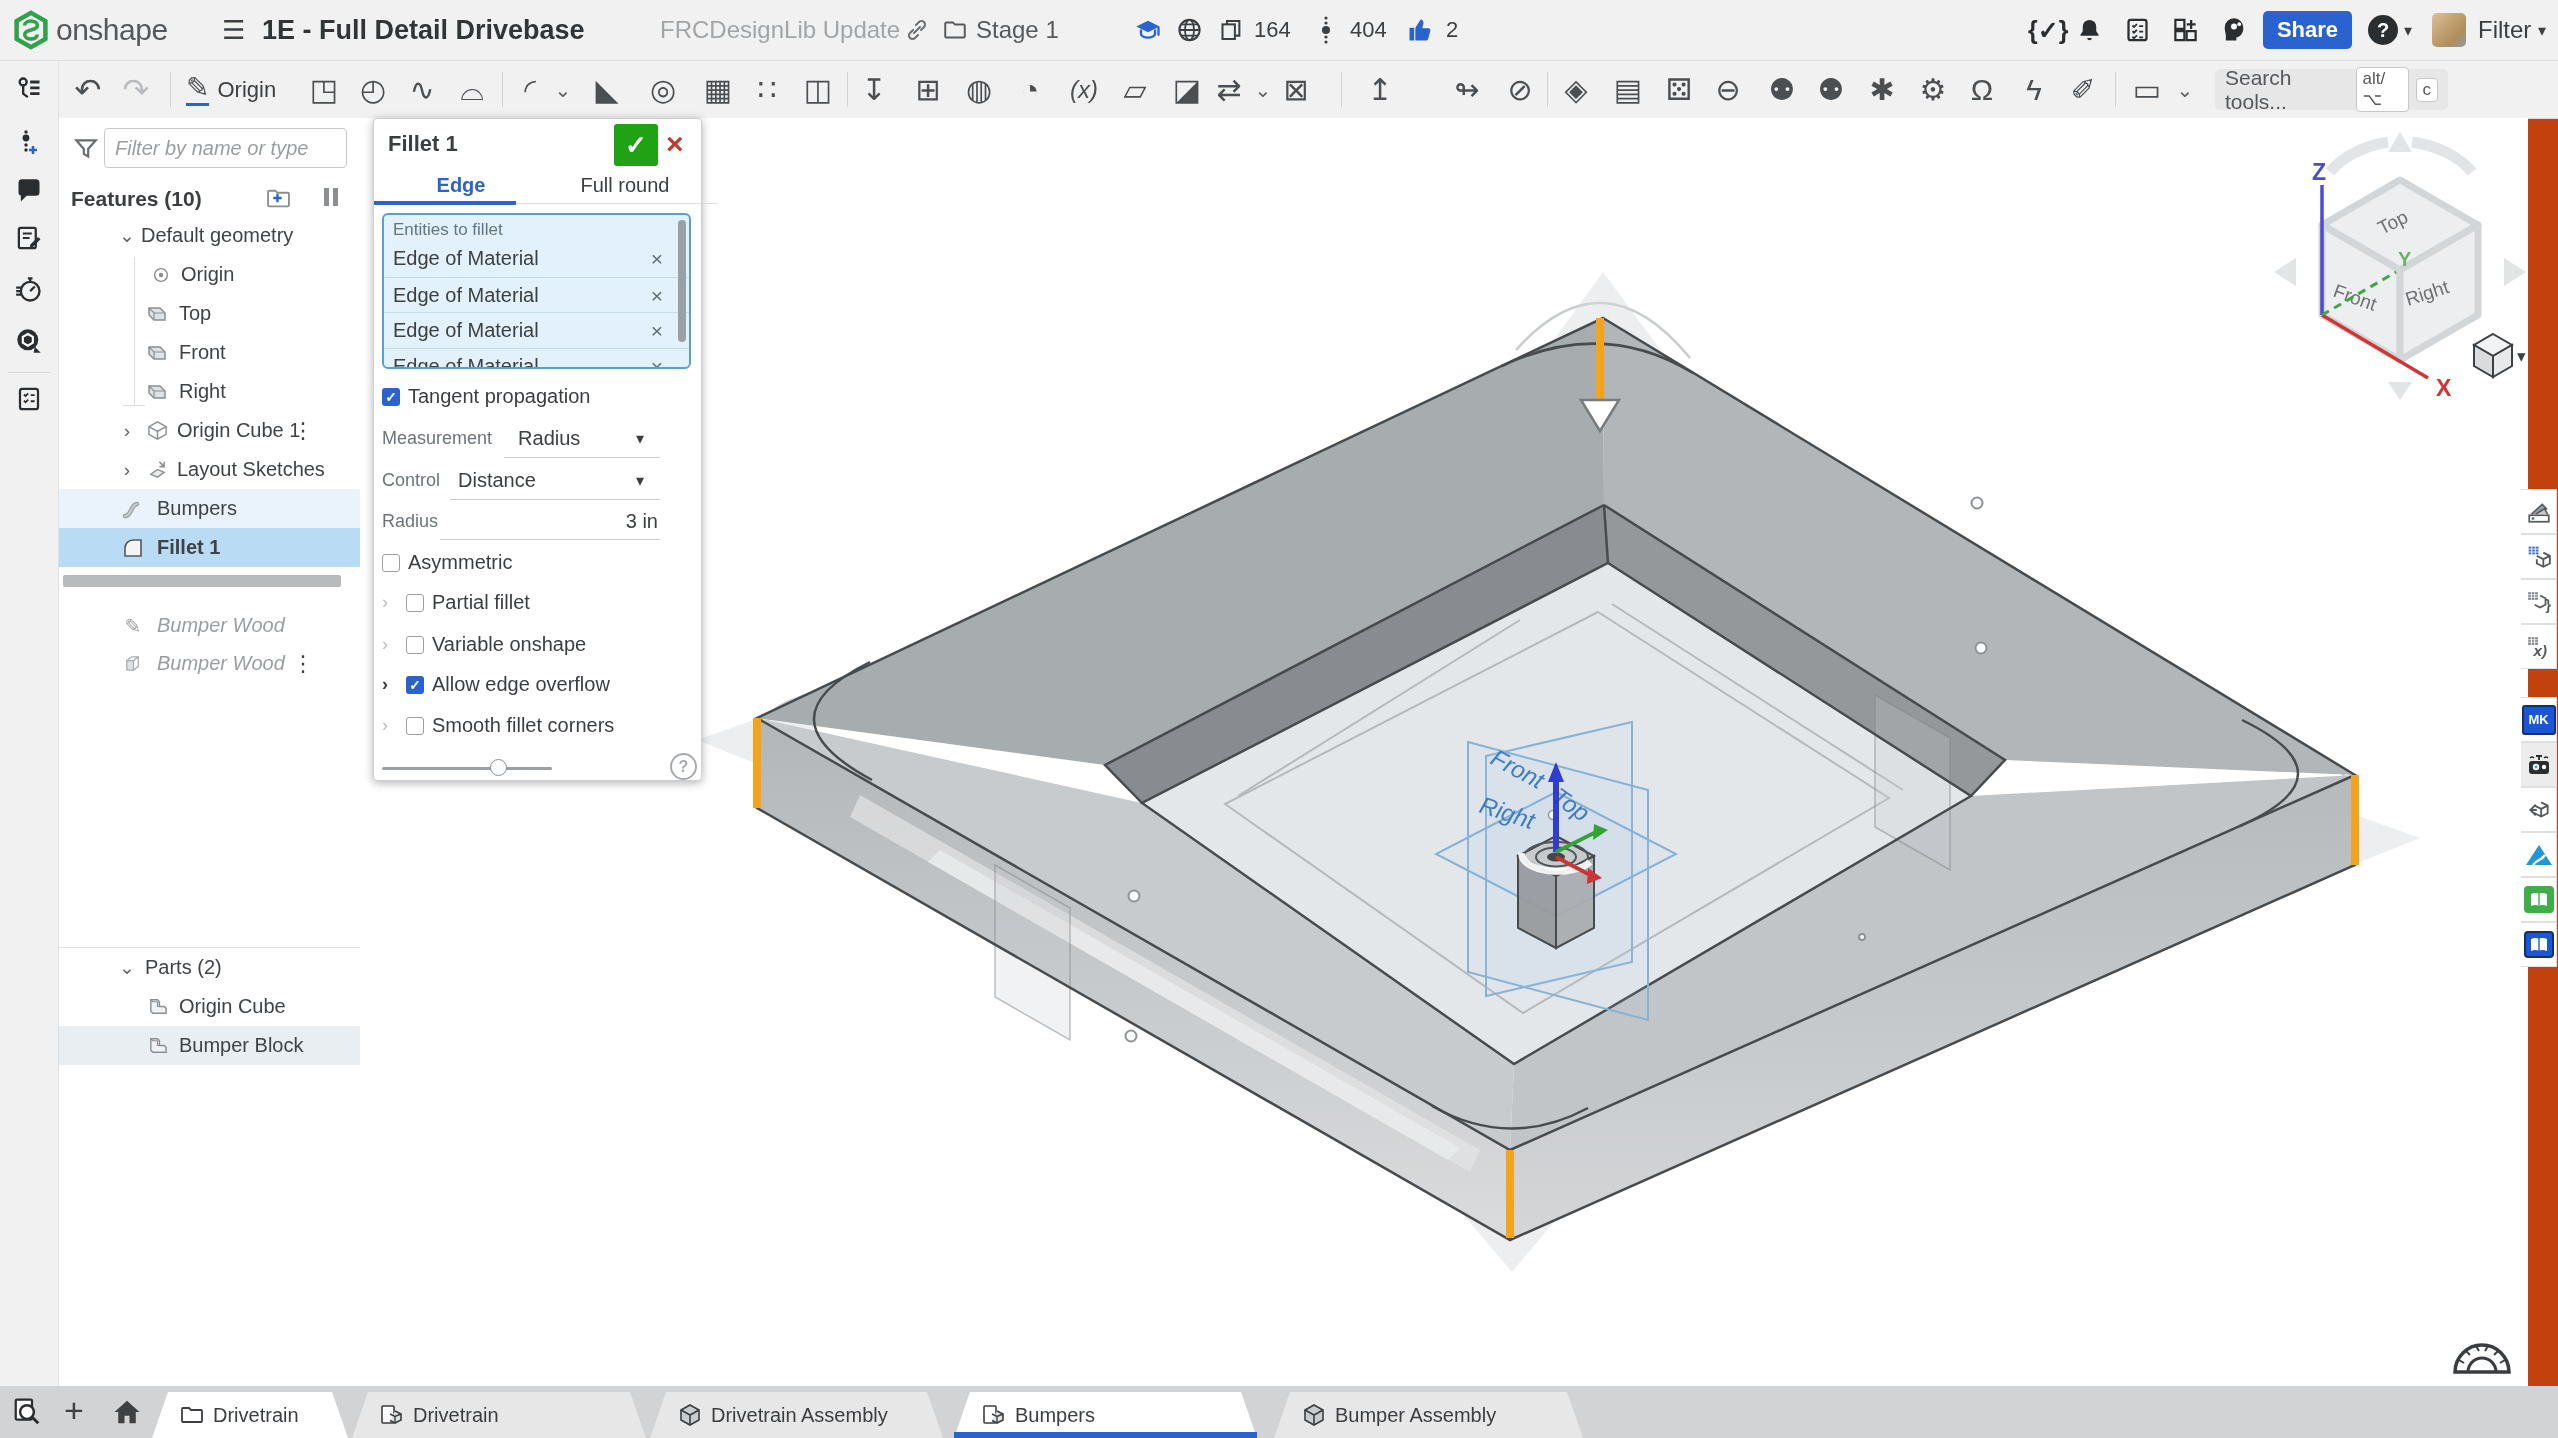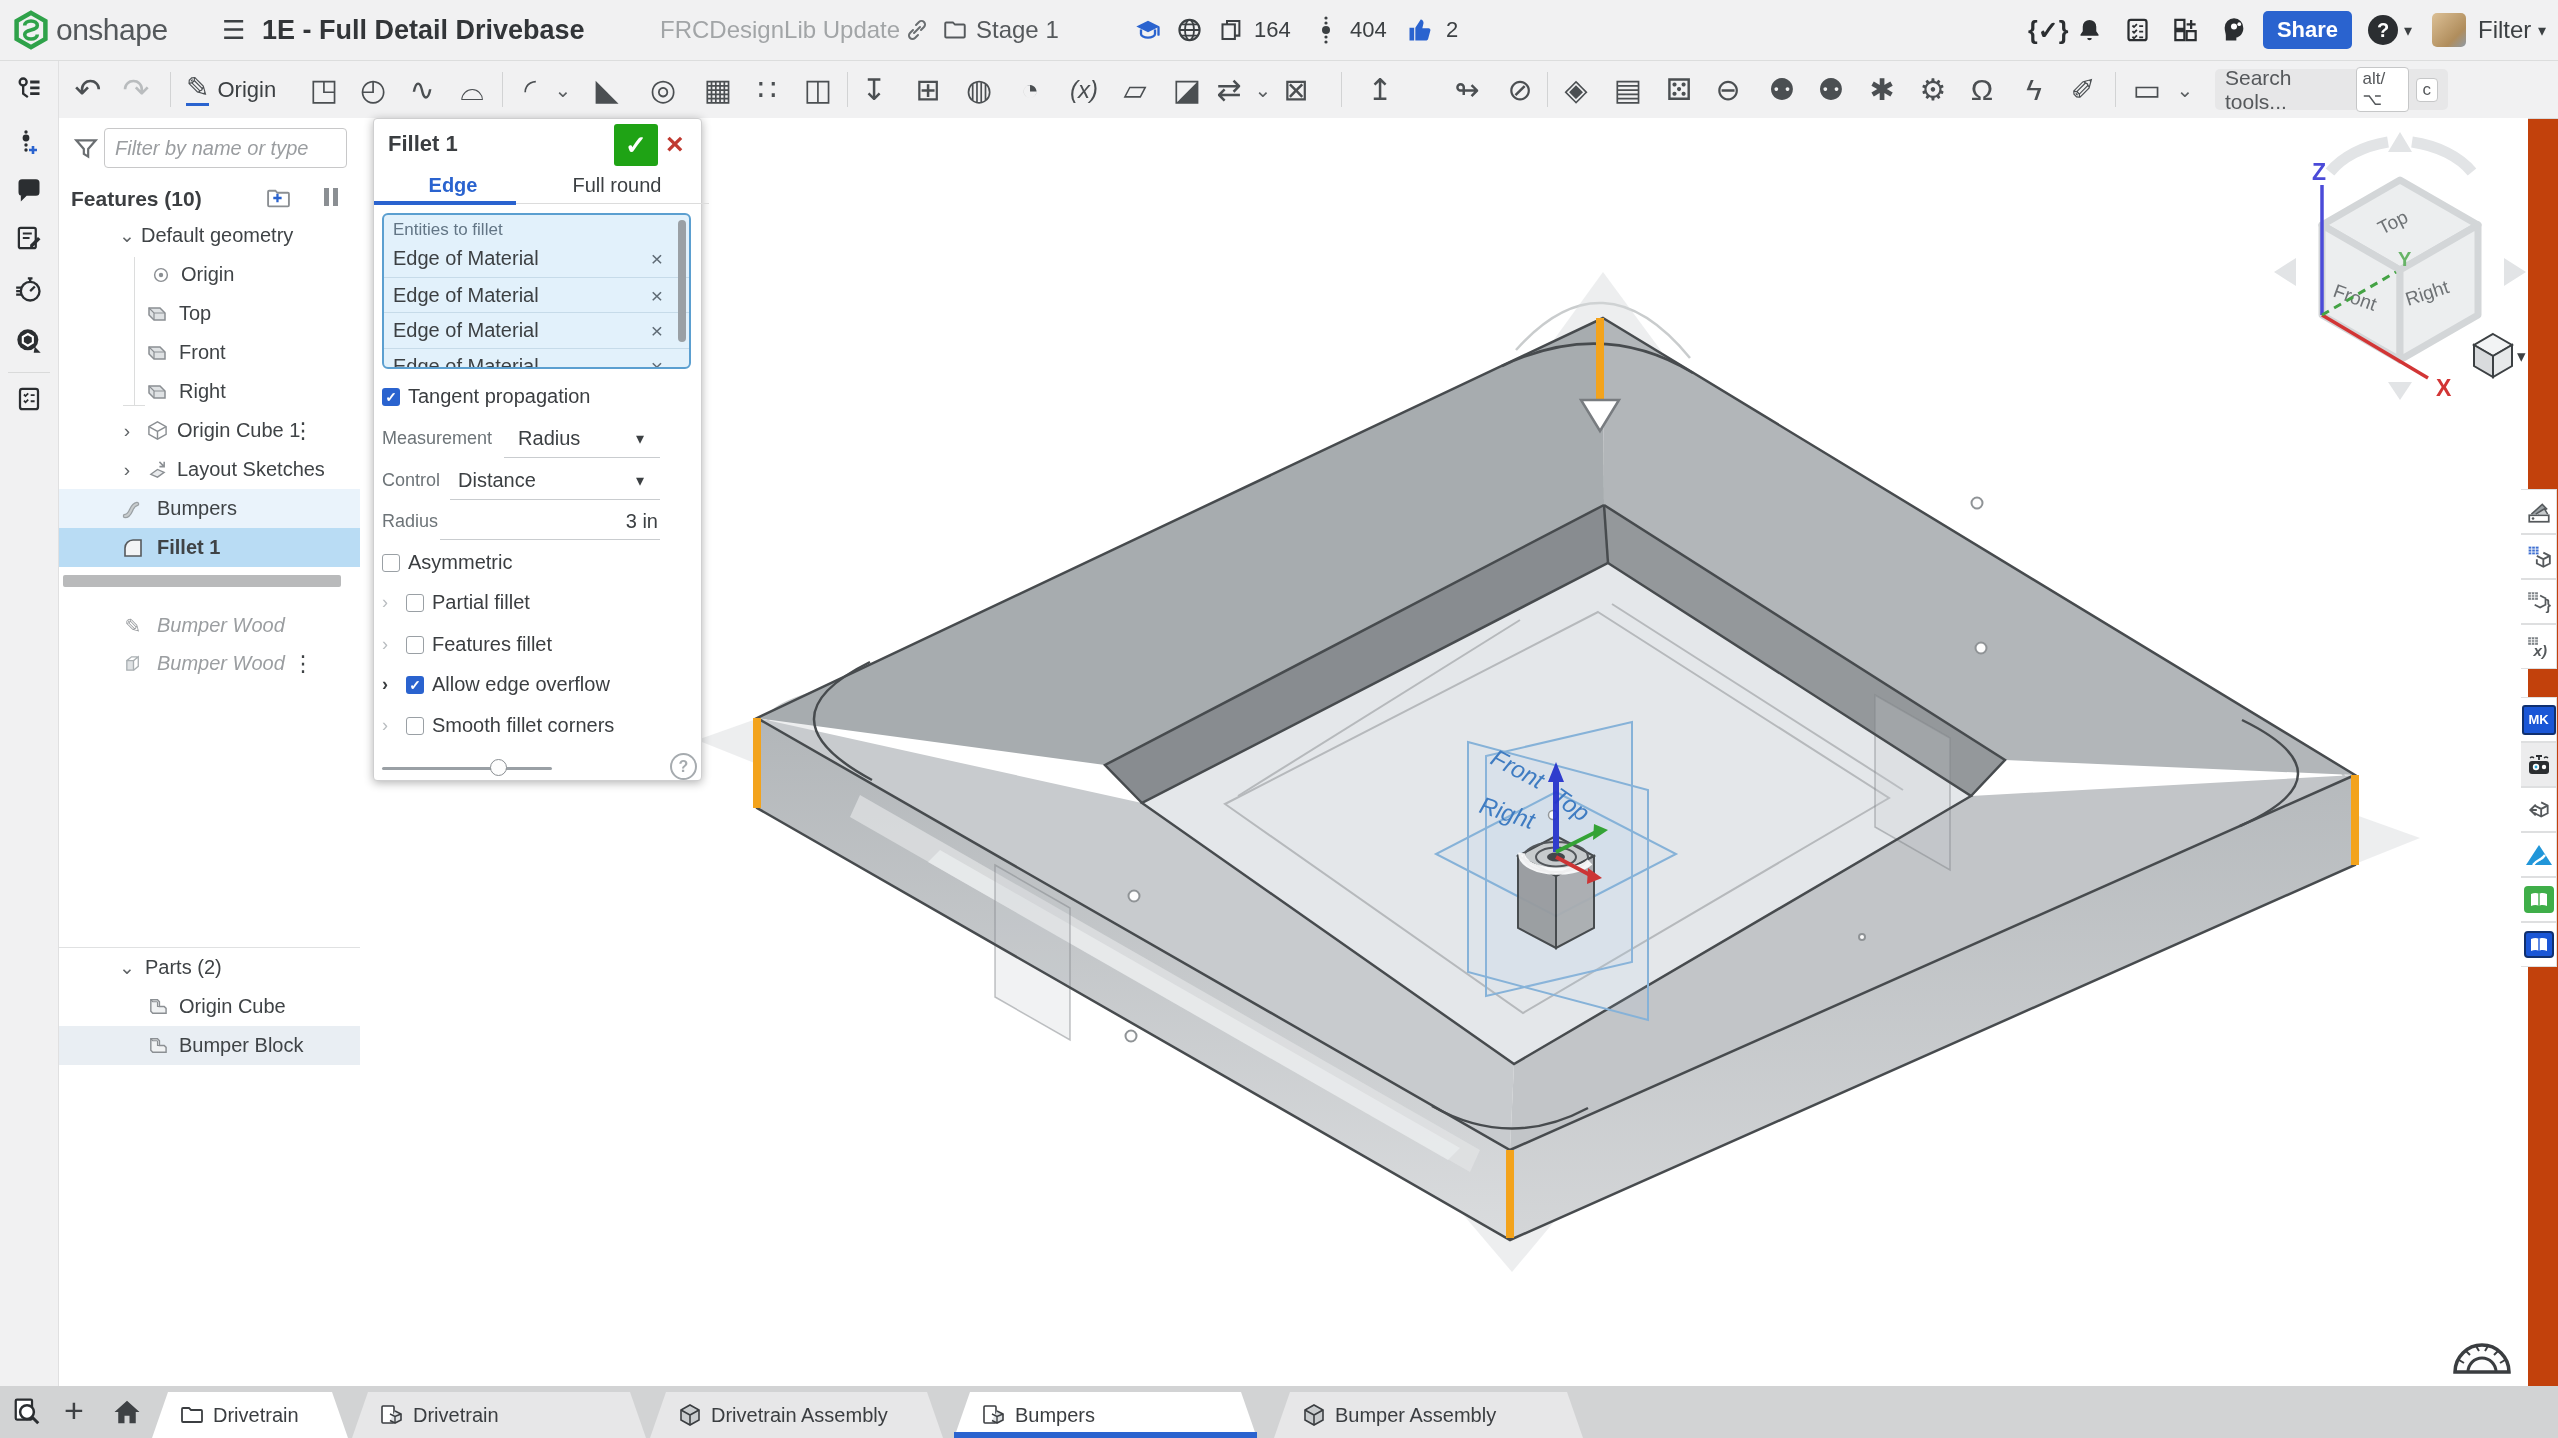--- a/index.html
+++ b/index.html
@@ -38,21 +38,21 @@
   .rowpart{background:#e9eef3;}
   .grayrow .tlabel{color:#9b9ea1;font-style:italic;}
   .guide{position:absolute;background:#dcdddd;}
   
   #dialog{left:373px;top:118px;width:327px;height:661px;background:#fff;border:1px solid #cfcfd0;border-radius:4px;
      box-shadow:0 2px 10px rgba(0,0,0,.3);z-index:30;}
   #dlg-title{position:absolute;left:14px;top:12px;font-size:22px;font-weight:700;color:#3b3e41;}
   #dlg-ok{position:absolute;left:240px;top:5px;width:44px;height:42px;background:var(--confirm-green);border-radius:3px;
      color:#fff;font-size:26px;display:flex;align-items:center;justify-content:center;font-weight:700;}
   #dlg-cancel{position:absolute;left:292px;top:8px;font-size:30px;font-weight:700;color:var(--cancel-red);}
-  .dlg-tabs{position:absolute;left:8px;top:48px;width:327px;height:36px;border-bottom:1px solid #dcdcdc;}
+  .dlg-tabs{position:absolute;left:16px;top:48px;width:327px;height:36px;border-bottom:1px solid #dcdcdc;}
   .dtab{position:absolute;top:0;height:36px;display:flex;align-items:center;justify-content:center;font-size:20px;}
   .dtab.on{color:var(--accent-blue);font-weight:700;}
   .dtab-under{position:absolute;left:0;top:82px;width:142px;height:4px;background:var(--accent-blue);}
   #entities{position:absolute;left:8px;top:94px;width:309px;height:156px;border:2px solid #5b9fd0;border-radius:6px;
      background:#e2f1fb;overflow:hidden;box-sizing:border-box;}
   .ent-label{position:absolute;left:9px;top:5px;font-size:17px;color:#627585;}
   .ent-row{position:absolute;left:0;width:100%;height:35px;display:flex;align-items:center;border-top:1px solid rgba(100,140,170,.22);}
   .ent-row span.t{margin-left:9px;font-size:20px;color:#3c4043;}
   .ent-x{position:absolute;right:26px;font-size:21px;color:#5f6b75;}
   #ent-scroll{position:absolute;right:3px;top:5px;width:8px;height:122px;background:#9aa0a5;border-radius:4px;}
@@ -739,21 +739,21 @@
       <span>Asymmetric</span>
     </div>
     <div class="drow" style="top:472px">
       <span class="dchev">›</span>
       <span class="cb off"></span>
       <span>Partial fillet</span>
     </div>
     <div class="drow" style="top:514px">
       <span class="dchev">›</span>
       <span class="cb off"></span>
-      <span>Features fillet</span>
+      <span>Variable onshape</span>
     </div>
     <div class="drow" style="top:554px">
       <span class="dchev dark">›</span>
       <span class="cb on">✓</span>
       <span>Allow edge overflow</span>
     </div>
     <div class="drow" style="top:595px">
       <span class="dchev">›</span>
       <span class="cb off"></span>
       <span>Smooth fillet corners</span>

